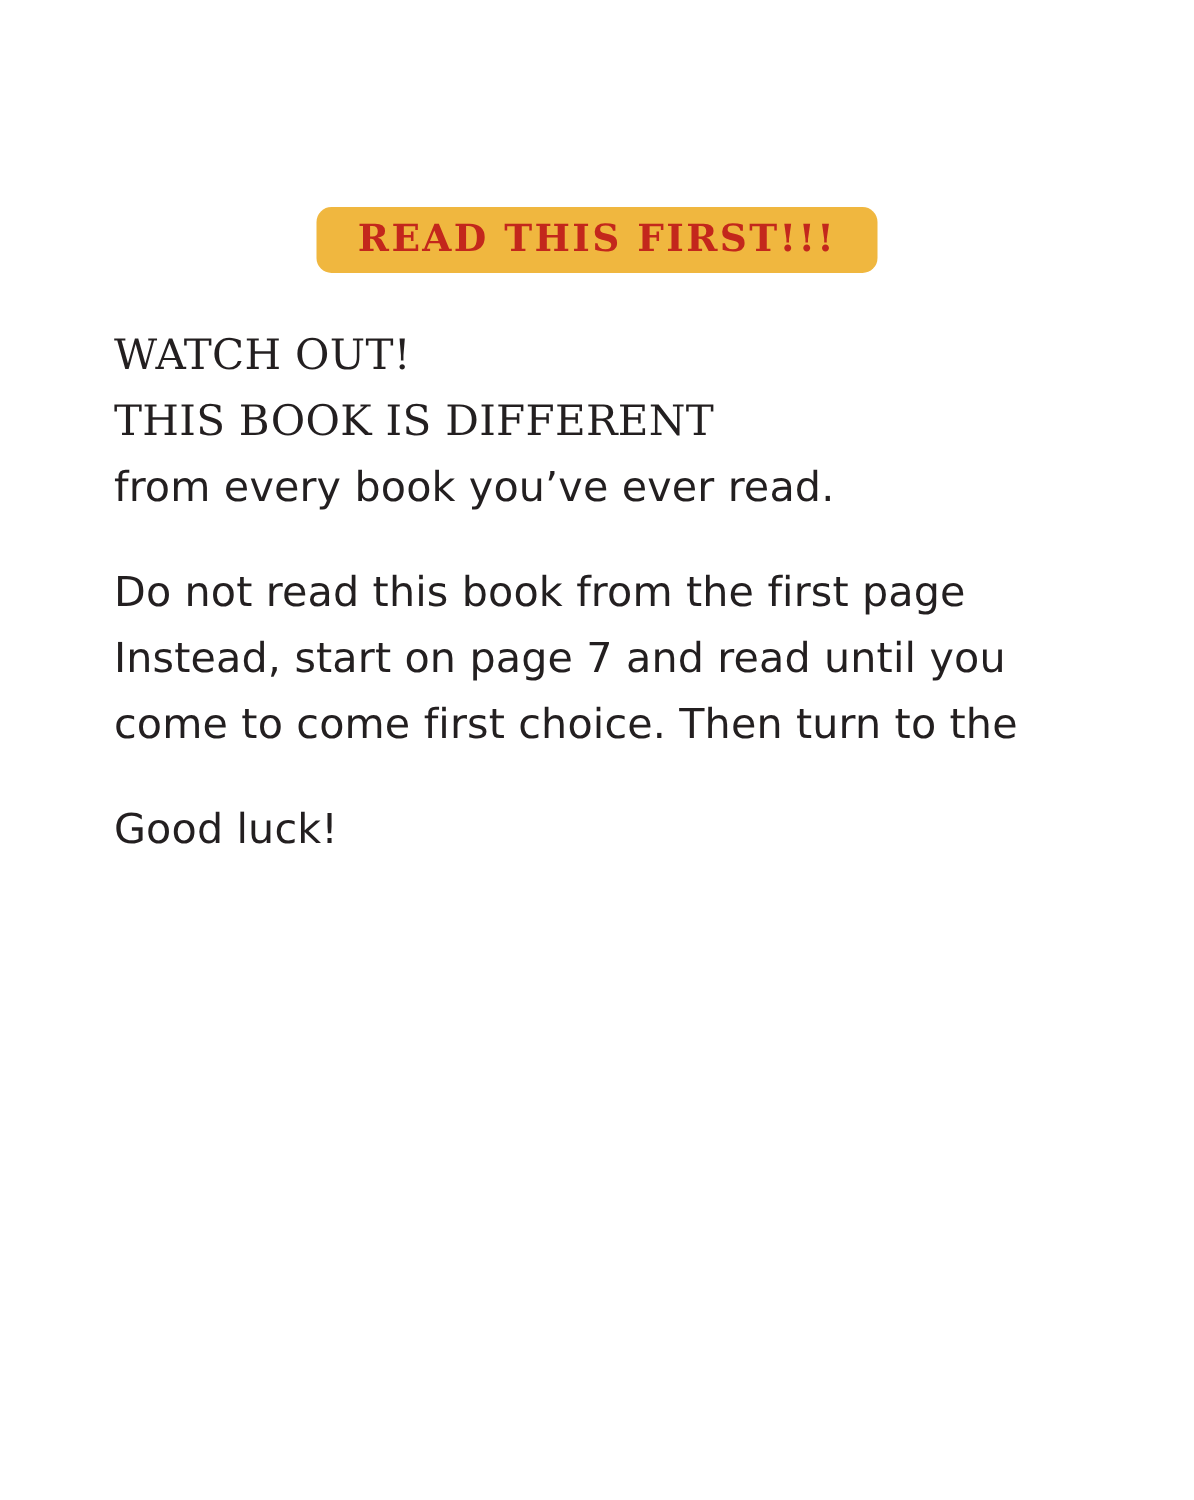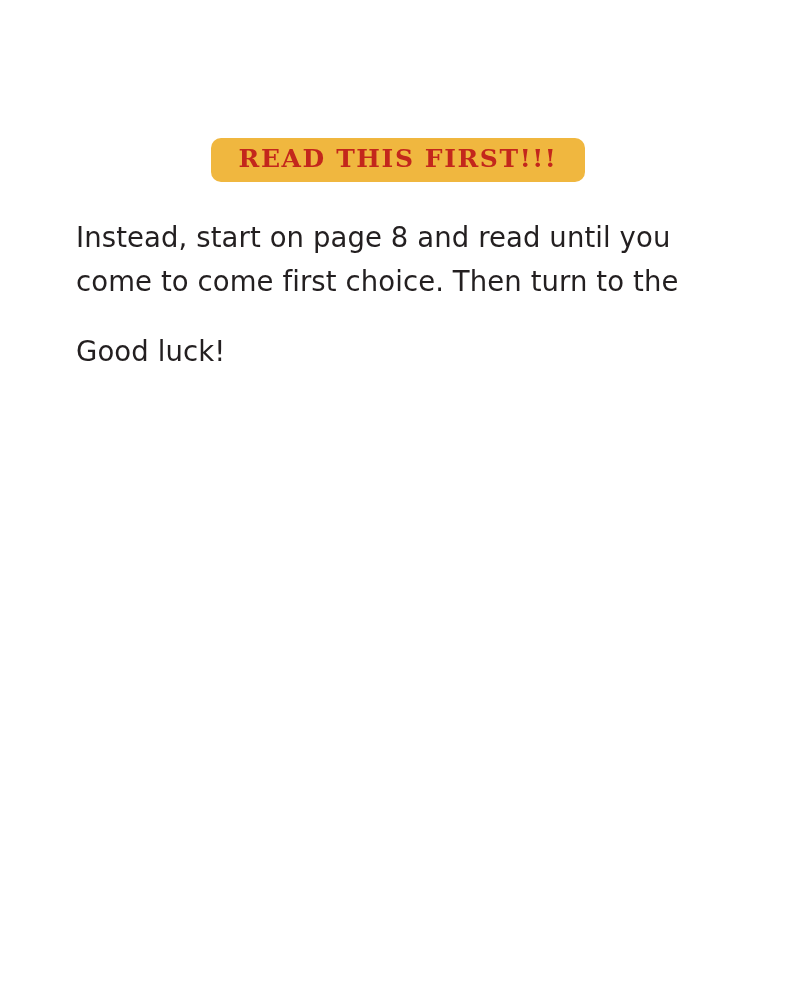--- a/index.html
+++ b/index.html
@@ -71,23 +71,29 @@
 <body>
 
 <div class="page">
 
   <div class="banner-wrap">
     <span class="banner">READ THIS FIRST!!!</span>
   </div>
 
   <div class="body-text">
 
+    <p class="para">
+      <span class="line caps">WATCH OUT!</span>
+      <span class="line caps">THIS BOOK IS DIFFERENT</span>
+      <span class="line">from every book you’ve ever read.</span>
+    </p>
 
     <p class="para">
-      <span class="line">Instead, start on page 8 and read until you</span>
+      <span class="line">Do not read this book from the first page</span>
+      <span class="line">Instead, start on page 7 and read until you</span>
       <span class="line">come to come first choice. Then turn to the</span>
     </p>
 
 
     <p class="para">
       <span class="line">Good luck!</span>
     </p>
 
   </div>
 </div>

